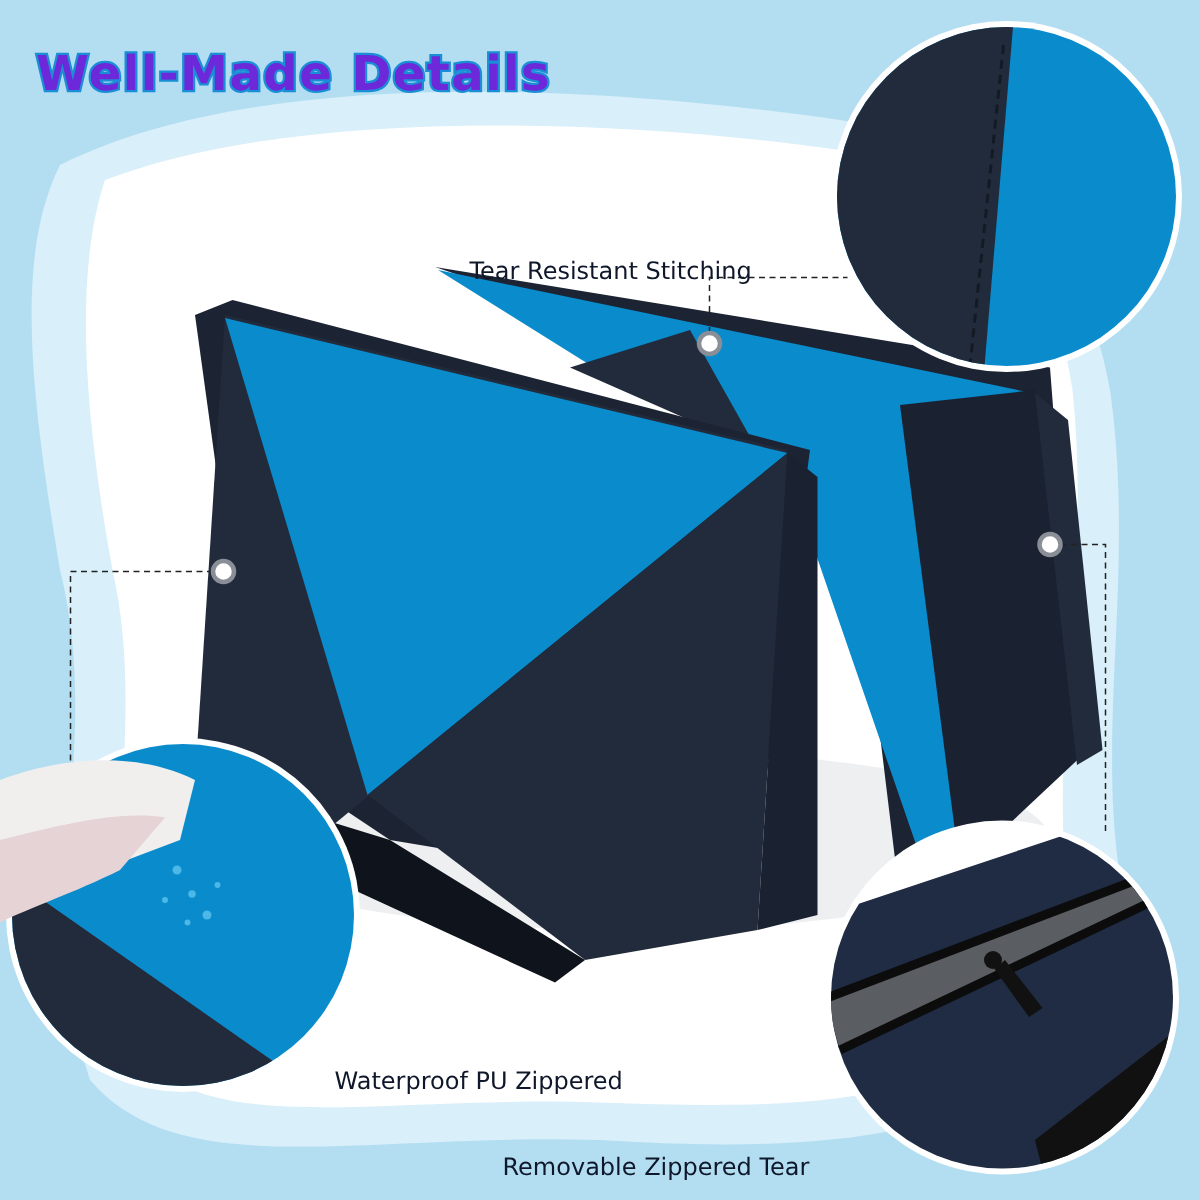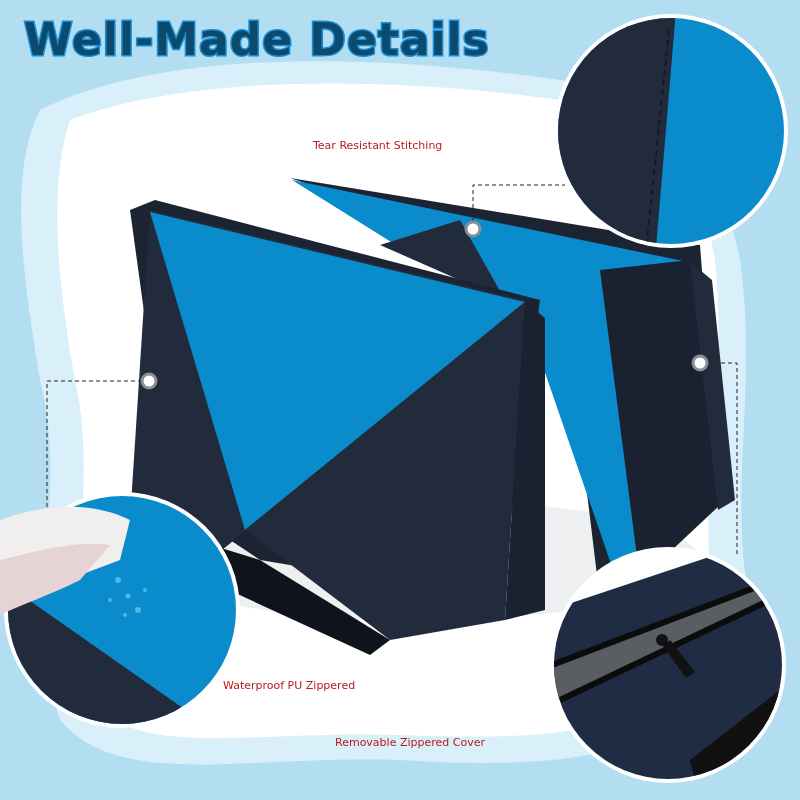--- a/index.html
+++ b/index.html
@@ -1,30 +1,30 @@
 <!DOCTYPE html>
 <html><head>
   <meta charset="utf-8">
   <style>
     html, body { margin: 0; padding: 0; }
     body { width: 800px; height: 800px; overflow: hidden; background: #b3def2; position: relative; font-family: "DejaVu Sans", sans-serif; }
     .stage { position: absolute; left: 0; top: 0; width: 800px; height: 800px; }
     .title {
-      position: absolute; left: 24px; top: 14px;
+      position: absolute; left: 24px; top: 30px;
       font-family: "DejaVu Sans", sans-serif; font-weight: bold;
-      font-size: 44px; letter-spacing: 1px;
-      color: #0c4a6e;
+      font-size: 32px; letter-spacing: 1px;
+      color: #6d28d9;
       -webkit-text-stroke: 3px #1a8fd6;
       paint-order: stroke fill;
       text-shadow: 0 0 0 #1a8fd6;
       white-space: nowrap;
     }
     .label {
       position: absolute; font-family: "DejaVu Sans", sans-serif;
-      font-size: 11px; color: #b91c1c; white-space: nowrap;
+      font-size: 16px; color: #0f172a; white-space: nowrap; margin-top: 32px;
     }
     .lbl-stitch { left: 313px; top: 139px; }
     .lbl-water { left: 223px; top: 679px; }
     .lbl-zip { left: 335px; top: 736px; }
   </style>
 </head>
 <body>
 
 <div class="stage">
   <svg width="800" height="800" viewBox="0 0 800 800" xmlns="http://www.w3.org/2000/svg">
@@ -112,14 +112,14 @@
         <path d="M670,640 L695,672 L686,678 L663,646 Z" fill="#111"></path>
         <circle cx="662" cy="640" r="6" fill="#111"></circle>
         <polygon points="690,760 780,690 800,800 700,800" fill="#111"></polygon>
       </g>
     </g>
   </svg>
 
   <div class="title">Well-Made Details</div>
   <div class="label lbl-stitch">Tear Resistant Stitching</div>
   <div class="label lbl-water">Waterproof PU Zippered</div>
-  <div class="label lbl-zip">Removable Zippered Cover</div>
+  <div class="label lbl-zip">Removable Zippered Tear</div>
 </div>
 
 </body></html>

